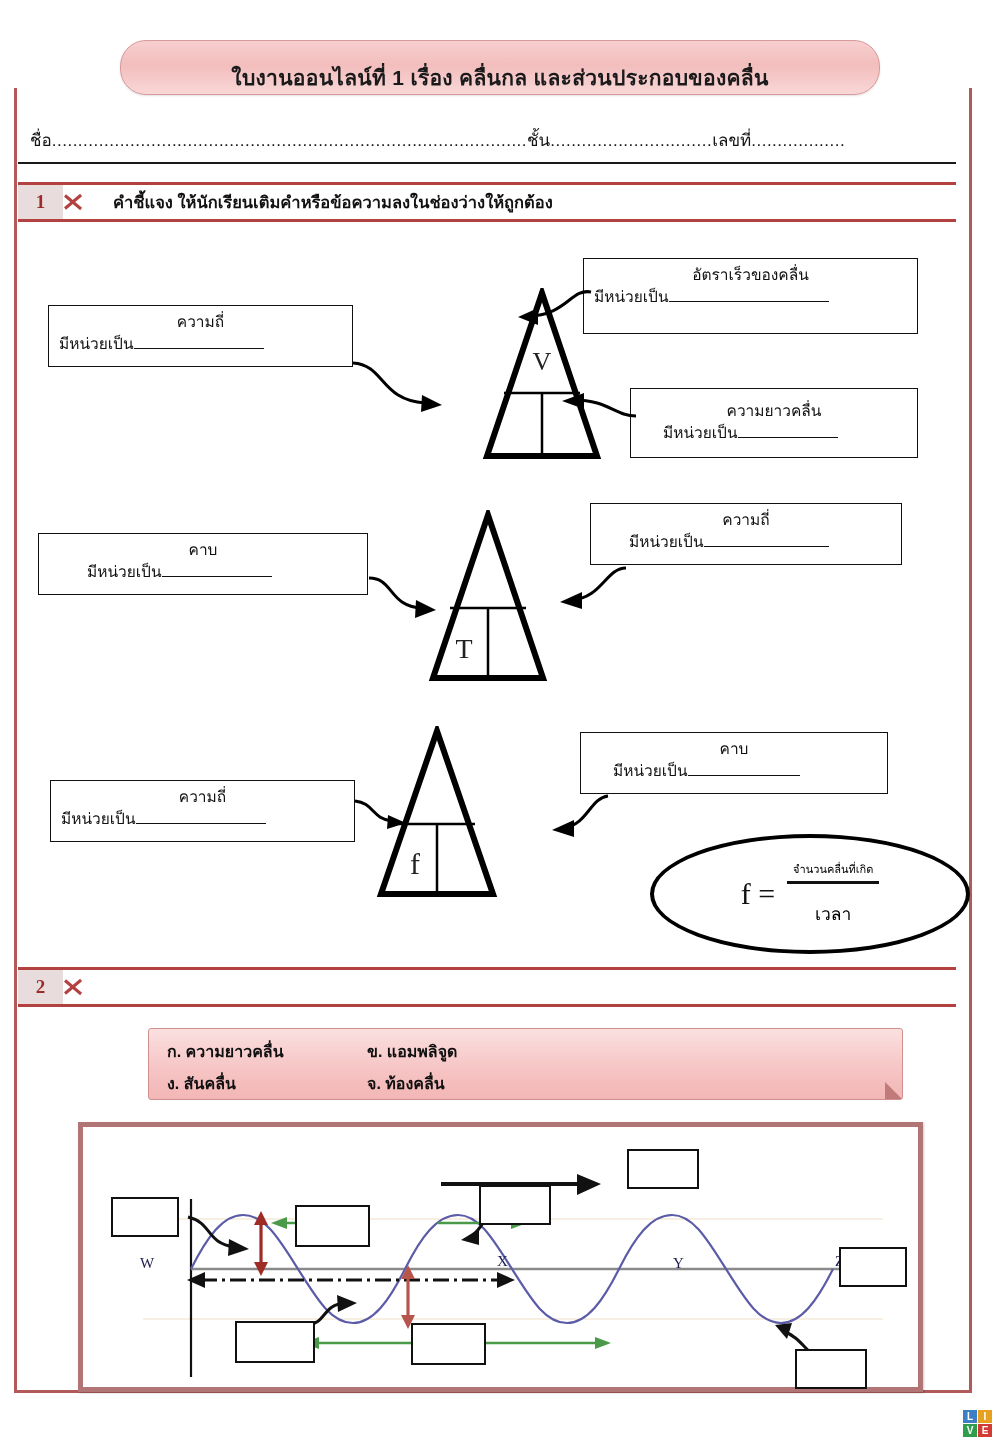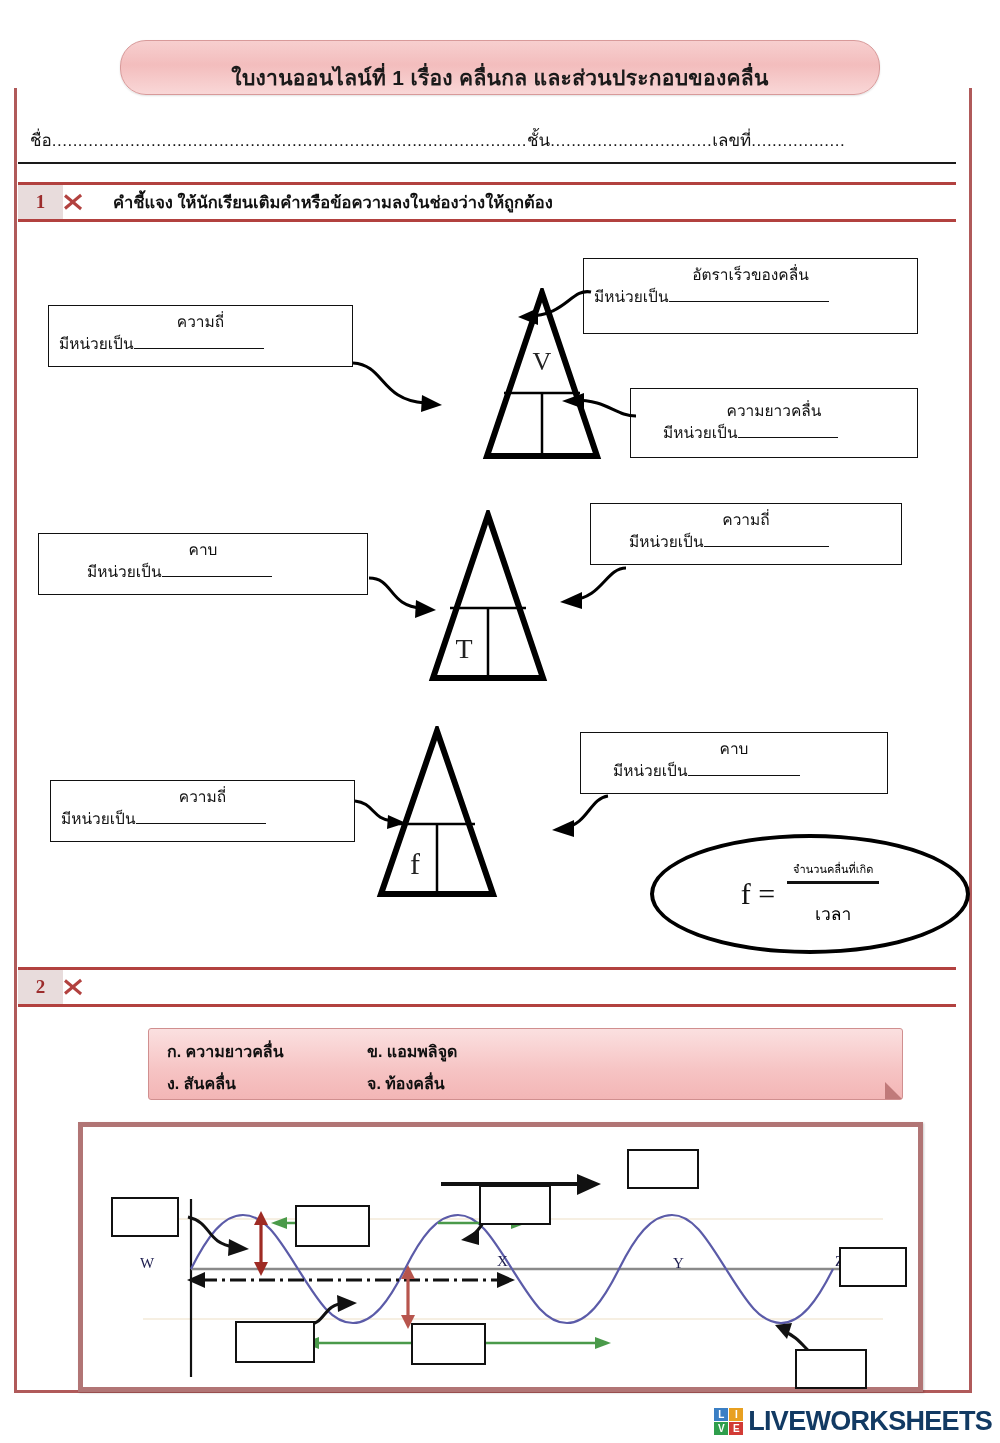--- a/index.html
+++ b/index.html
@@ -452,14 +452,13 @@
   </div>
 </div>
 
 <div class="lw-footer">
   <div class="lw-tiles">
     <div class="lw-tile" style="background: rgb(59, 127, 196);">L</div>
     <div class="lw-tile" style="background: rgb(232, 160, 32);">I</div>
     <div class="lw-tile" style="background: rgb(46, 158, 76);">V</div>
     <div class="lw-tile" style="background: rgb(210, 59, 53);">E</div>
   </div>
-  <div class="lw-word">LIVEWORKSHEETS</div>
 </div>
 
 </body></html>

